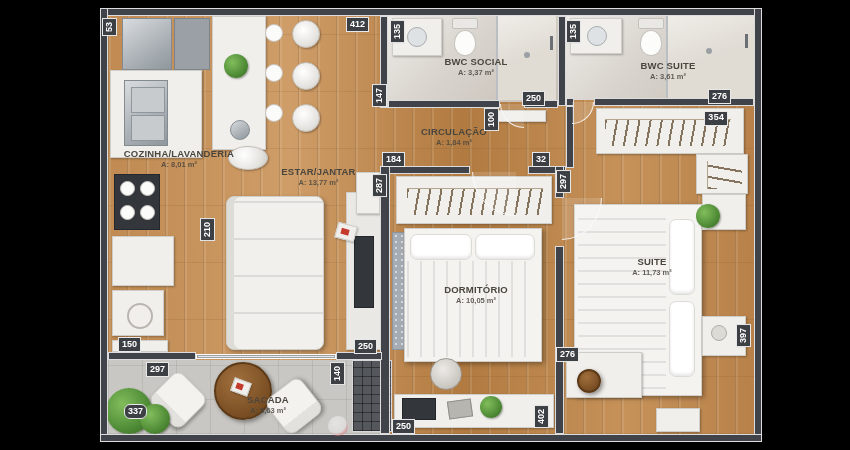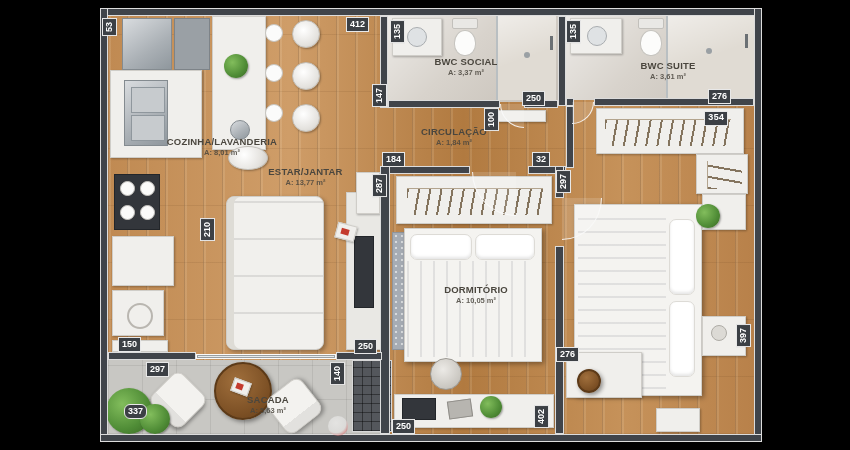--- a/index.html
+++ b/index.html
@@ -209,43 +209,47 @@
   </div>
   <div class="abs armchair" style="left:56px;top:370px;width:42px;height:42px;transform:rotate(45deg);"></div>
   <div class="abs armchair" style="left:172px;top:376px;width:42px;height:42px;transform:rotate(-38deg);"></div>
   <div class="abs plant" style="left:6px;top:380px;width:46px;height:46px;"></div>
   <div class="abs plant" style="left:40px;top:396px;width:30px;height:30px;"></div>
 
   <div class="abs wf" style="left:396px;top:102px;width:50px;height:12px;"></div>
 
   <div class="wlogo" style="left:228px;top:408px;width:20px;height:20px;"></div>
 
-  <div class="room-label" style="left:10px;top:128px;width:138px;margin-left:43px;">
+  <div class="room-label" style="left:10px;top:140px;width:138px;">
     <div class="rname">COZINHA/LAVANDERIA</div>
     <div class="rarea">A: 8,01 m²</div>
   </div>
-  <div class="room-label" style="left:147px;top:158px;width:117px;">
+  <div class="room-label" style="left:160px;top:158px;width:117px;">
     <div class="rname">ESTAR/JANTAR</div>
     <div class="rarea">A: 13,77 m²</div>
   </div>
   <div class="room-label" style="left:304px;top:118px;width:100px;">
     <div class="rname">CIRCULAÇÃO</div>
     <div class="rarea">A: 1,84 m²</div>
   </div>
-  <div class="room-label" style="left:314px;top:48px;width:104px;">
+  <div class="room-label" style="left:324px;top:48px;width:104px;">
     <div class="rname">BWC SOCIAL</div>
     <div class="rarea">A: 3,37 m²</div>
   </div>
   <div class="room-label" style="left:518px;top:52px;width:100px;">
     <div class="rname">BWC SUITE</div>
     <div class="rarea">A: 3,61 m²</div>
   </div>
   <div class="room-label" style="left:324px;top:276px;width:104px;">
     <div class="rname">DORMITÓRIO</div>
     <div class="rarea">A: 10,05 m²</div>
+  </div>
+  <div class="room-label" style="left:506px;top:248px;width:92px;">
+    <div class="rname">SUITE</div>
+    <div class="rarea">A: 11,73 m²</div>
   </div>
   <div class="room-label" style="left:132px;top:386px;width:72px;z-index:26;">
     <div class="rname">SACADA</div>
     <div class="rarea">A: 5,63 m²</div>
   </div>
 
   <div class="tag v" style="left:2px;top:10px;">53</div>
   <div class="tag" style="left:246px;top:9px;">412</div>
   <div class="tag v" style="left:290px;top:12px;">135</div>
   <div class="tag" style="left:422px;top:83px;">250</div>

